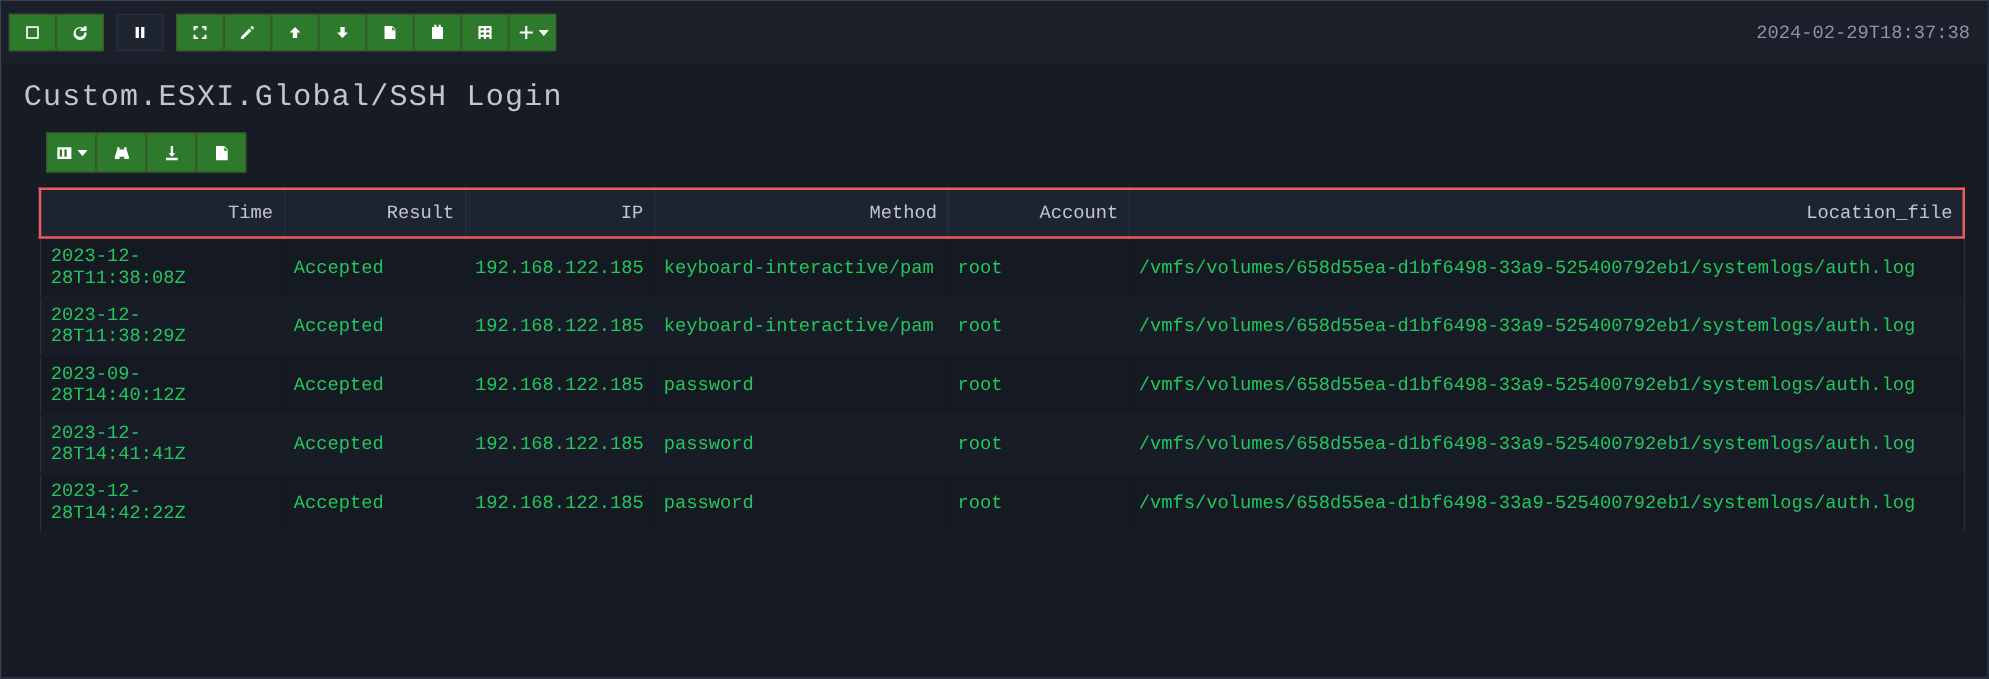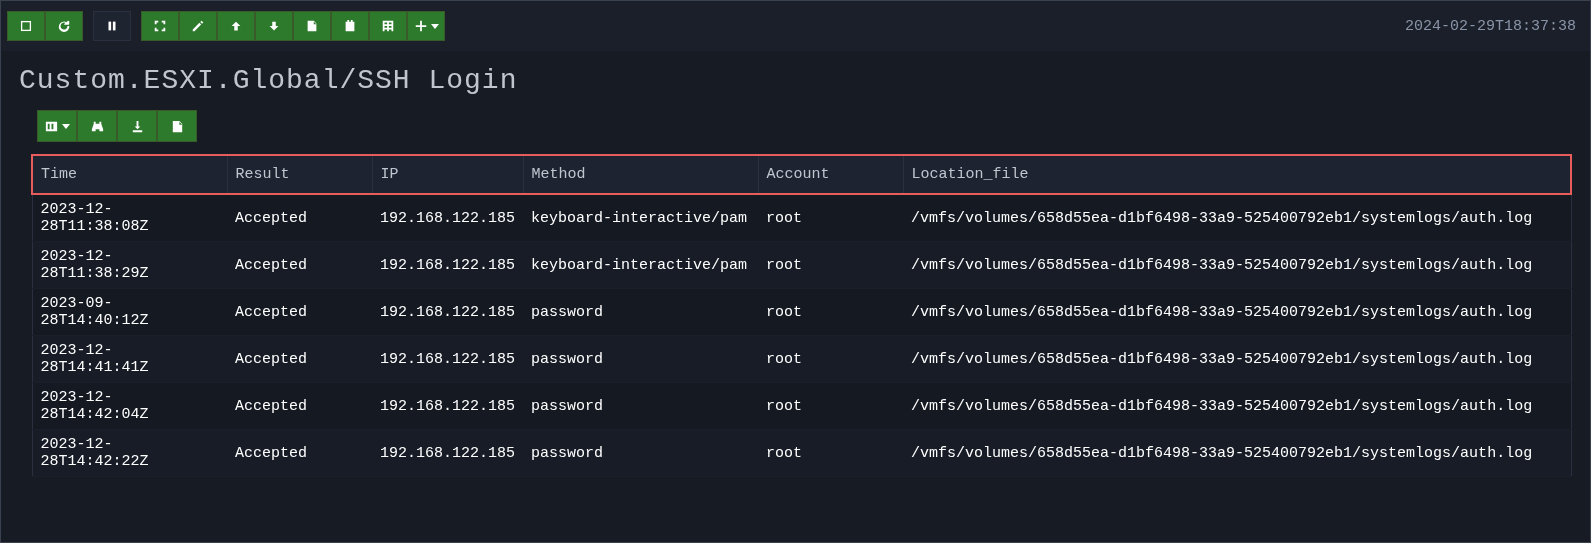--- a/index.html
+++ b/index.html
@@ -52,21 +52,21 @@
   height: 14px;
   fill: #fff;
 }
 .timestamp-box {
   margin-left: auto;
   color: #8a94a8;
   font-size: 15px;
   padding: 4px 8px;
 }
 .page-title {
-  font-size: 28px;
+  font-size: 24px;
   font-weight: normal;
   color: #c0c5ce;
   padding: 14px 28px 14px 18px;
   letter-spacing: 1px;
 }
 .sub-toolbar {
   display: flex;
   gap: 0;
   padding: 0 0 12px 36px;
 }
@@ -99,34 +99,34 @@
   padding: 0 18px 0 30px;
 }
 table {
   width: 100%;
   border-collapse: collapse;
 }
 thead tr {
   border: 2px solid #e85c5c;
 }
 thead th {
-  text-align: left;
+  text-align: right;
   font-weight: normal;
   font-size: 15px;
   color: #c0c5ce;
   padding: 10px 8px;
   border-right: 1px solid #2a3040;
   background: #1d2330;
 }
 thead th:last-child {
   border-right: none;
 }
 tbody td {
   font-size: 15px;
-  color: #ffffff;
+  color: #22c55e;
   padding: 6px 8px;
   border-bottom: 1px solid #1a1f29;
 }
 tbody tr:nth-child(odd) {
   background: #151922;
 }
 tbody tr:nth-child(even) {
   background: #171c26;
 }
 tbody {
@@ -276,28 +276,20 @@
           </tr>
           <tr>
             <td>2023-12-28T14:41:41Z</td>
             <td>Accepted</td>
             <td>192.168.122.185</td>
             <td>password</td>
             <td>root</td>
             <td>/vmfs/volumes/658d55ea-d1bf6498-33a9-525400792eb1/systemlogs/auth.log</td>
           </tr>
           <tr>
-            <td>2023-12-28T14:42:04Z</td>
-            <td>Accepted</td>
-            <td>192.168.122.185</td>
-            <td>password</td>
-            <td>root</td>
-            <td>/vmfs/volumes/658d55ea-d1bf6498-33a9-525400792eb1/systemlogs/auth.log</td>
-          </tr>
-          <tr>
             <td>2023-12-28T14:42:22Z</td>
             <td>Accepted</td>
             <td>192.168.122.185</td>
             <td>password</td>
             <td>root</td>
             <td>/vmfs/volumes/658d55ea-d1bf6498-33a9-525400792eb1/systemlogs/auth.log</td>
           </tr>
         </tbody>
     </table>
   </div>

